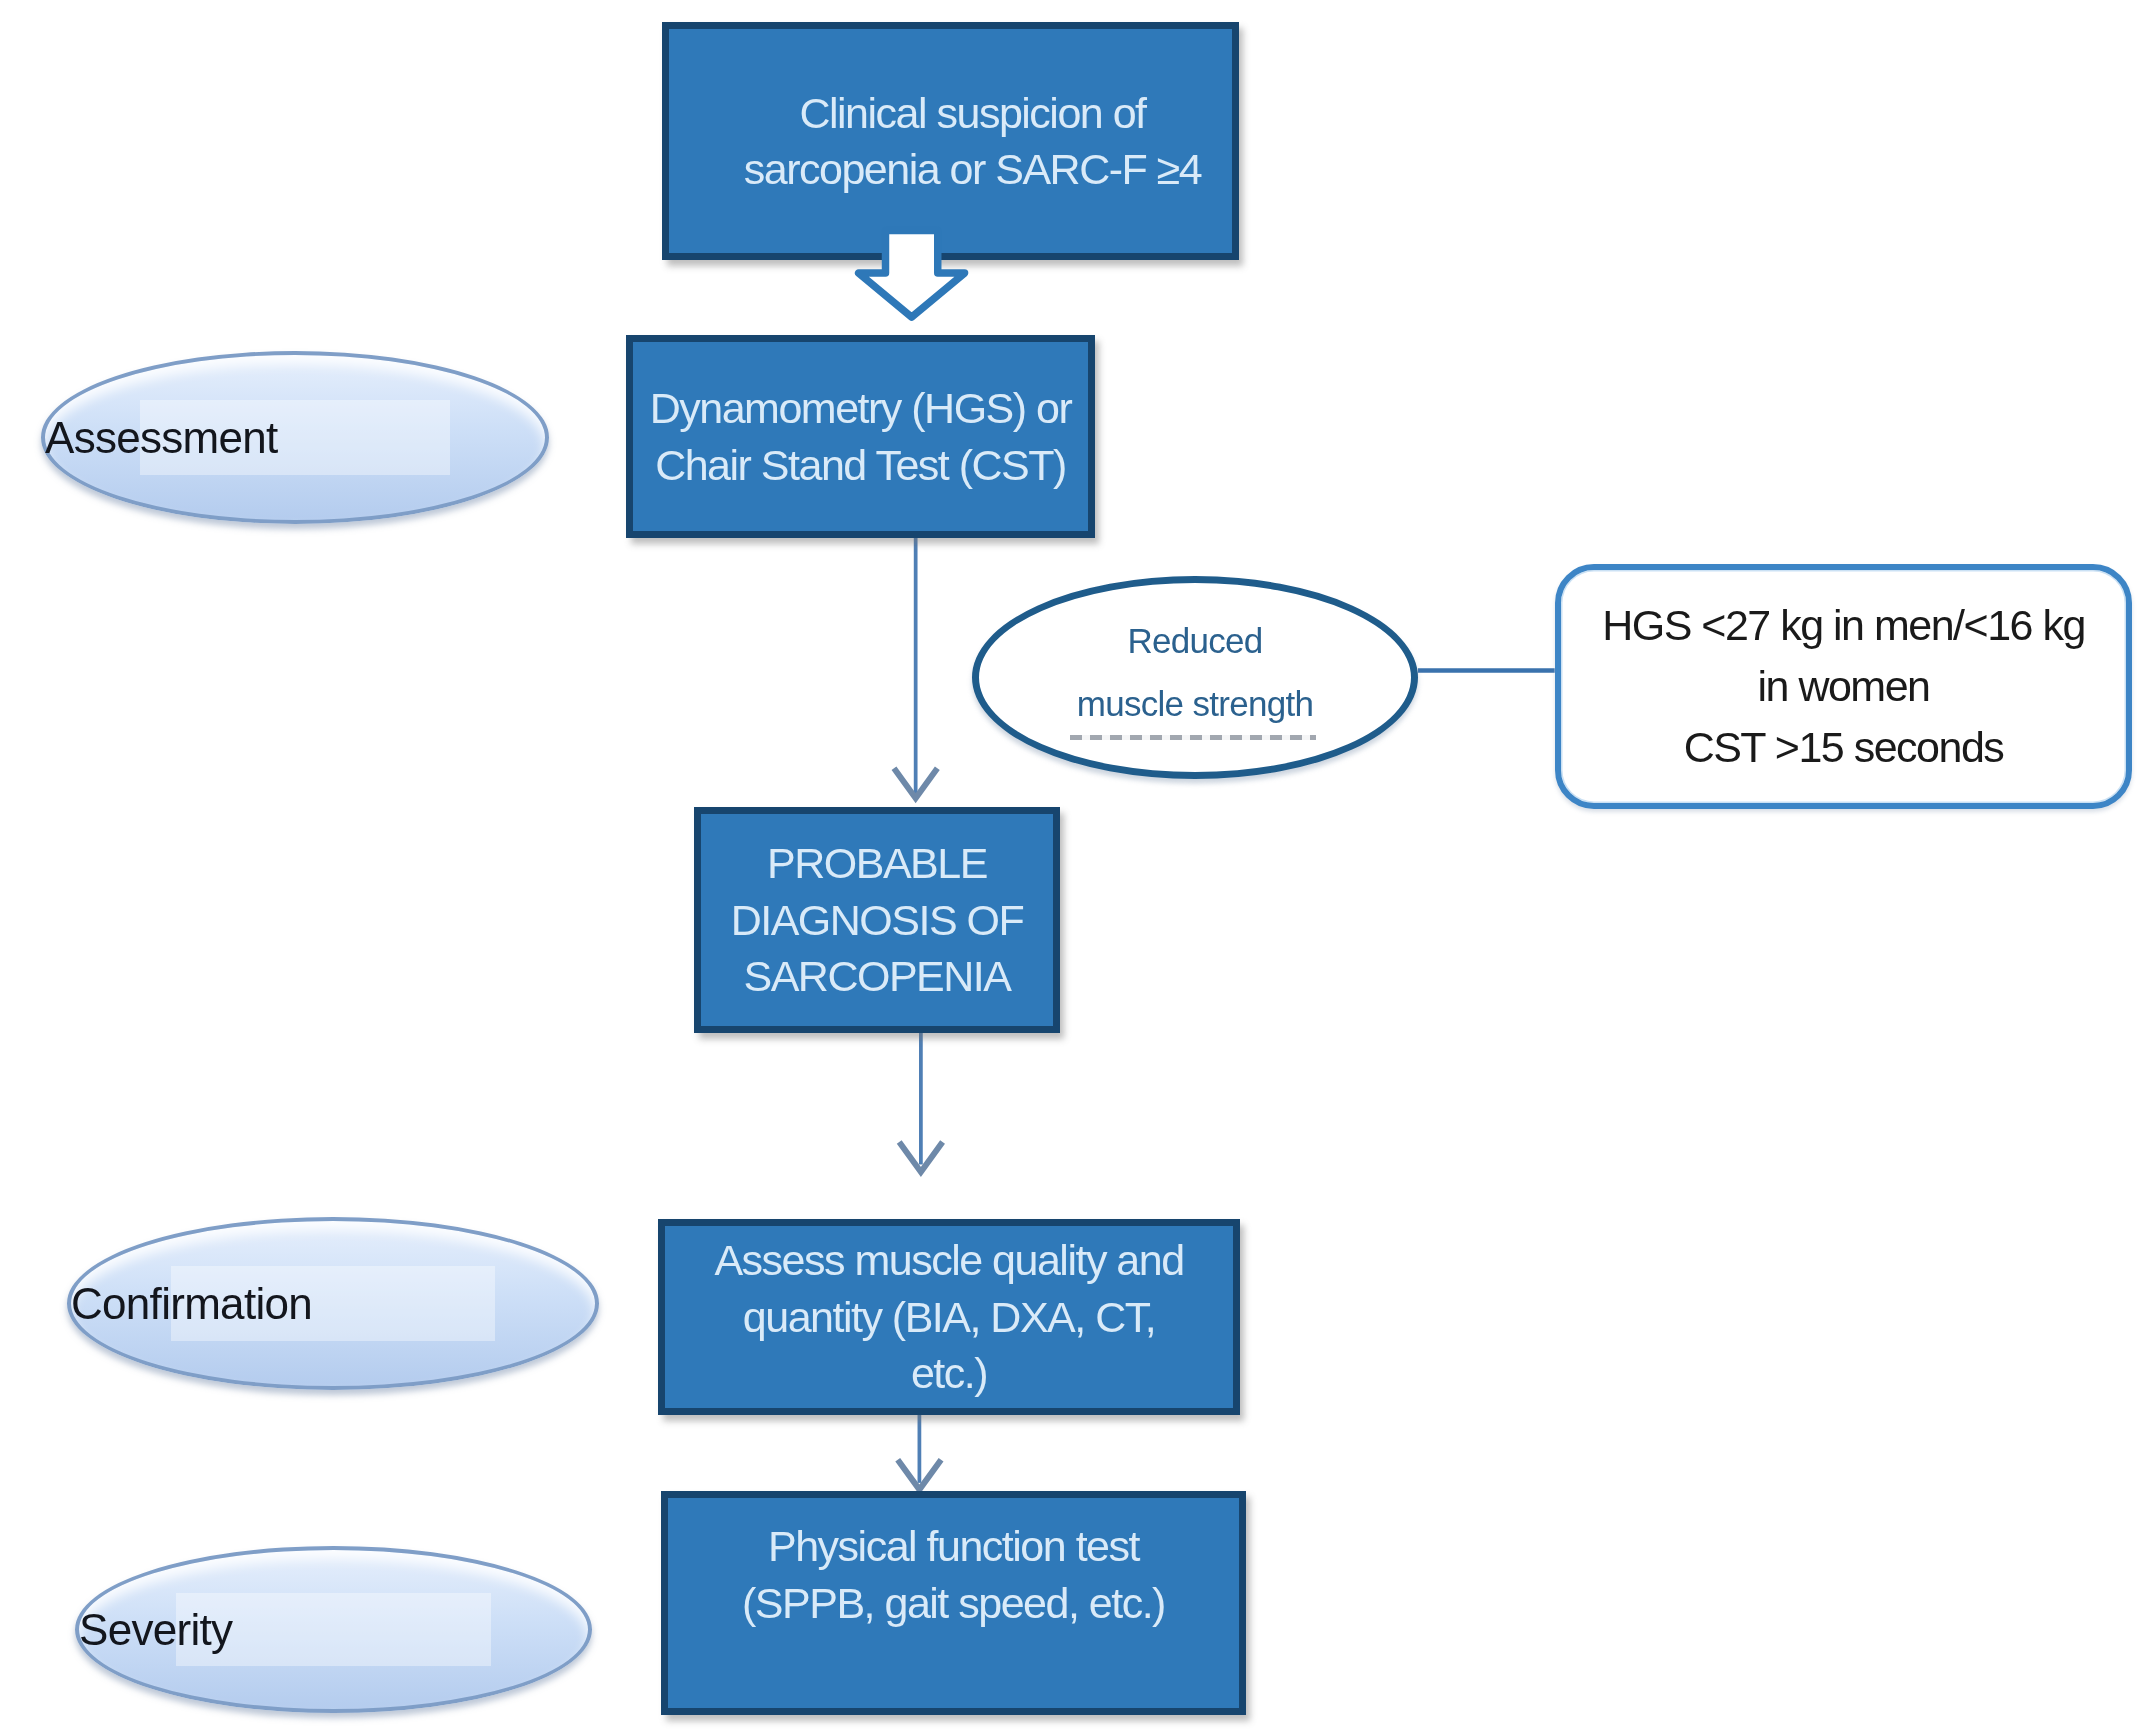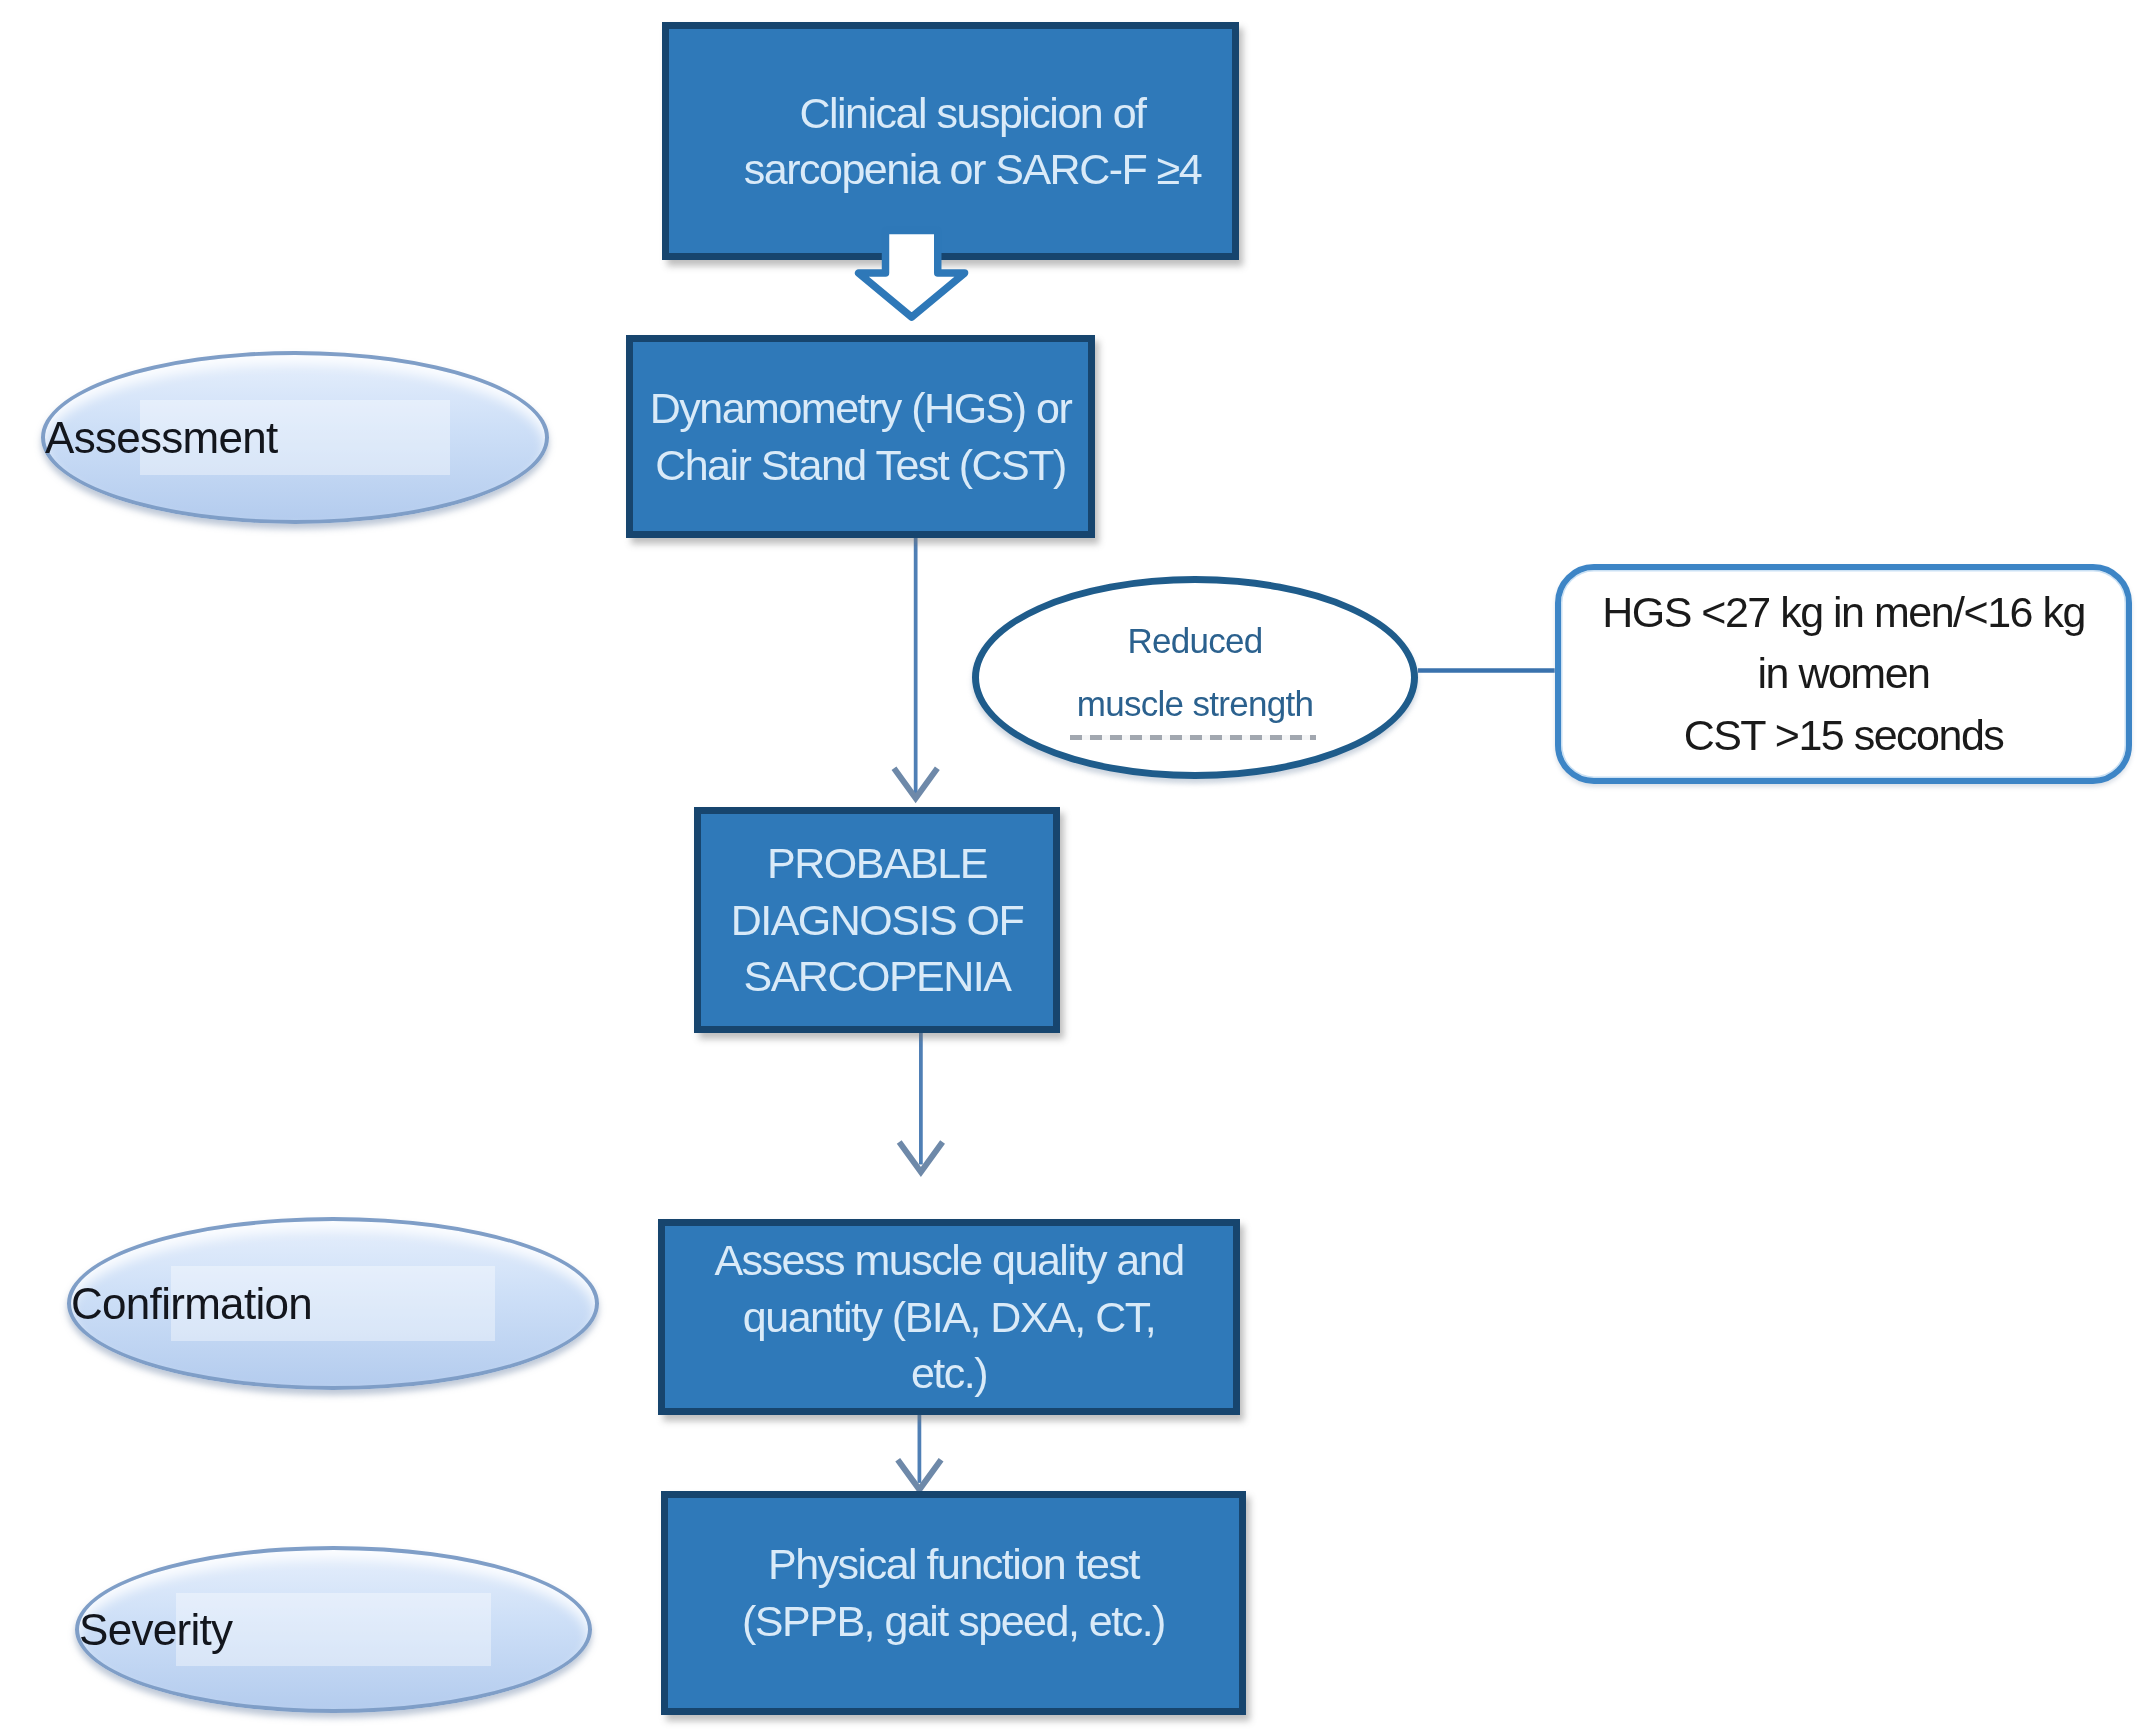--- a/index.html
+++ b/index.html
@@ -154,21 +154,21 @@
     <span class="label">Dynamometry (HGS) or
 Chair Stand Test (CST)</span>
   </div>
 
   <div class="outcome-ellipse" style="left:972px; top:576px; width:446px; height:203px;">
     <span class="label">Reduced
 muscle strength</span>
     <div class="redacted"></div>
   </div>
 
-  <div class="criteria-box" style="left:1555px; top:564px; width:577px; height:220px;">
+  <div class="criteria-box" style="left:1555px; top:564px; width:577px; height:245px;">
     <span class="label">HGS &lt;27 kg in men/&lt;16 kg
 in women
 CST &gt;15 seconds</span>
   </div>
 
   <div class="proc-box" style="left:694px; top:807px; width:366px; height:226px;">
     <span class="label">PROBABLE
 DIAGNOSIS OF
 SARCOPENIA</span>
   </div>
@@ -183,19 +183,19 @@
 quantity (BIA, DXA, CT,
 etc.)</span>
   </div>
 
   <div class="stage-ellipse" style="left:75px; top:1546px; width:517px; height:167px;">
     <div class="band"></div>
     <span class="label">Severity</span>
   </div>
 
   <div class="proc-box flex-top" style="left:661px; top:1491px; width:585px; height:224px;
-       flex-direction:column; padding-top:38px;">
+       flex-direction:column; padding-top:20px;">
     <span class="label">Physical function test
 (SPPB, gait speed, etc.)</span>
   </div>
 
 </div>
 
 
 </body></html>

